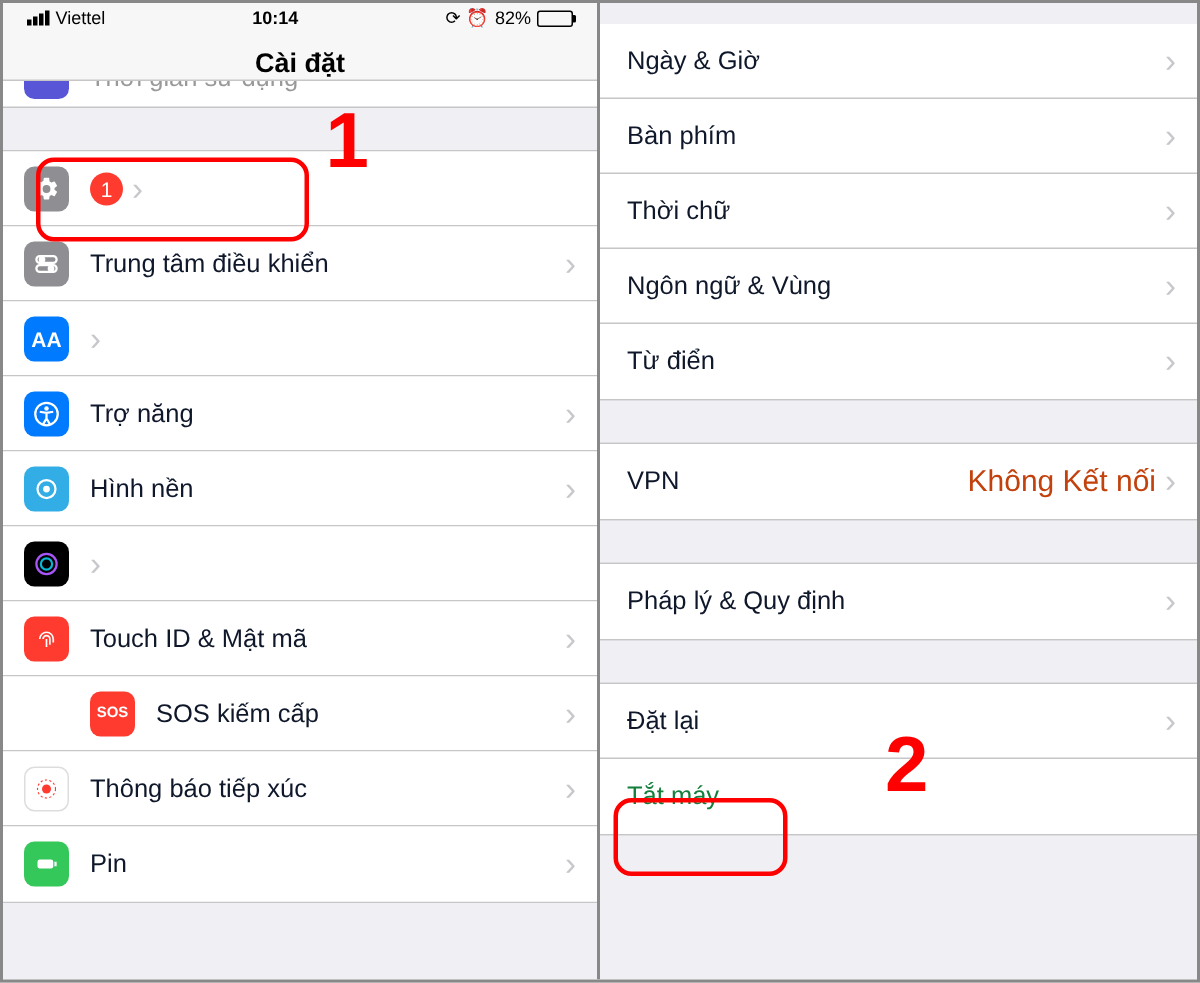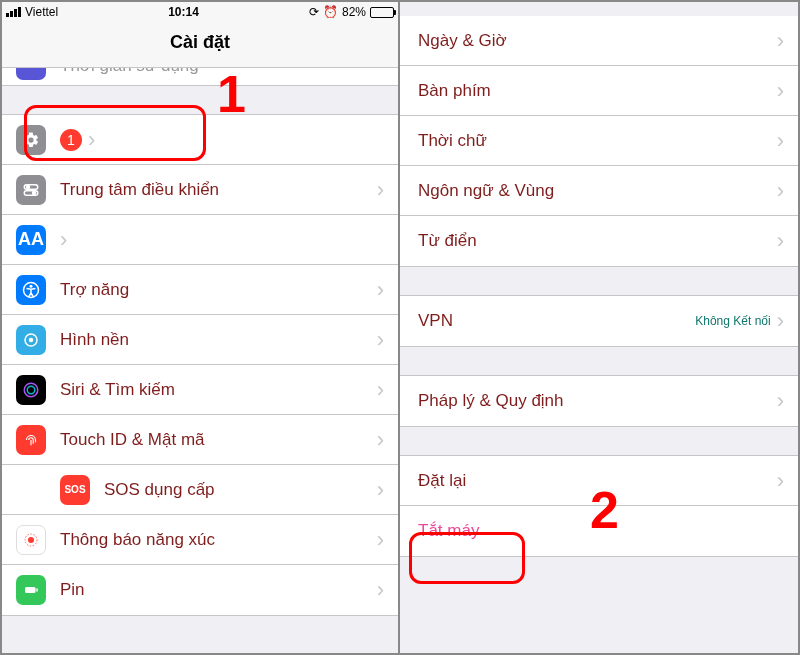--- a/index.html
+++ b/index.html
@@ -20,21 +20,21 @@
     }
     .pane-left { border-right: 2px solid #888; }
 
     
     .status-bar {
       height: 20px;
       background: #f7f7f7;
       display: flex;
       align-items: center;
       justify-content: space-between;
-      padding: 0 4px;
+      padding: 0 16px;
       font-size: 12px;
       font-weight: 500;
       color: #000;
     }
     .status-left, .status-right { display: flex; align-items: center; gap: 4px; }
     .signal-bars { display: inline-flex; align-items: flex-end; gap: 1px; }
     .bar { width: 3px; background: #000; }
     .bar.b1 { height: 4px; } .bar.b2 { height: 6px; } .bar.b3 { height: 8px; } .bar.b4 { height: 10px; }
     .battery {
       width: 24px; height: 11px; border: 1px solid #000; border-radius: 2px;
@@ -42,21 +42,21 @@
     }
     .battery::after {
       content: ''; position: absolute; right: -3px; top: 2px;
       width: 2px; height: 5px; background: #000; border-radius: 0 1px 1px 0;
     }
     .battery-fill { height: 100%; background: #ffcc00; border-radius: 1px; }
 
     .nav-header {
       background: #f7f7f7;
       text-align: center;
-      padding: 10px 0 14px;
+      padding: 10px 0 0;
       font-size: 18px;
       font-weight: 600;
       border-bottom: 0.5px solid #c6c6c8;
     }
 
     
     .group {
       background: #fff;
       border-top: 0.5px solid #c6c6c8;
       border-bottom: 0.5px solid #c6c6c8;
@@ -71,31 +71,31 @@
       border-bottom: 0.5px solid #c6c6c8;
       background: #fff;
       position: relative;
     }
     .row:last-child { border-bottom: none; }
     .row .icon-box {
       width: 30px; height: 30px; border-radius: 7px;
       display: flex; align-items: center; justify-content: center;
       margin-right: 14px; flex-shrink: 0;
     }
-    .row .label { flex: 1; font-size: 17px; color: #7f1d1d; }
-    .row .detail { font-size: 12px; color: #0f766e; margin-right: 6px; }
+    .row .label { flex: 1; font-size: 17px; color: #0f172a; }
+    .row .detail { font-size: 20px; color: #c2410c; margin-right: 6px; }
     .row .badge {
       min-width: 22px; height: 22px; border-radius: 11px;
       background: #ff3b30; color: #fff; font-size: 14px;
       display: flex; align-items: center; justify-content: center;
       margin-right: 6px; padding: 0 6px;
     }
     .chev { color: #c7c7cc; font-size: 22px; line-height: 1; }
     .row.plain { padding-left: 18px; }
-    .row.link .label { color: #ec4899; }
+    .row.link .label { color: #15803d; }
 
     
     .partial-row {
       background: #fff;
       height: 18px;
       border-bottom: 0.5px solid #c6c6c8;
       padding: 0 14px;
       display: flex;
       align-items: flex-start;
       overflow: hidden;
@@ -184,21 +184,21 @@
             <rect x="3" y="5" width="18" height="6" rx="3"></rect>
             <rect x="3" y="13" width="18" height="6" rx="3"></rect>
             <circle cx="8" cy="8" r="2" fill="#fff"></circle>
             <circle cx="16" cy="16" r="2" fill="#fff"></circle>
           </svg>
       </div>
       <div class="label">Trung tâm điều khiển</div>
       <div class="chev">›</div>
     </div>
     <div class="row">
-      <div class="icon-box ic-blue" style="color:#fff;font-weight:700;font-size:18px;">AA</div>
+      <div class="icon-box ic-blue" style="color:#fff;font-weight:700;font-size:14px;">AA</div>
       <div class="chev">›</div>
     </div>
     <div class="row">
       <div class="icon-box ic-blue">
         <svg class="glyph" viewBox="0 0 24 24">
             <circle cx="12" cy="12" r="10" fill="none" stroke="#fff" stroke-width="2"></circle>
             <circle cx="12" cy="7" r="2" fill="#fff"></circle>
             <path d="M6 10l6 1 6-1M12 11v5l-3 5M12 16l3 5" stroke="#fff" stroke-width="2" fill="none"></path>
           </svg>
       </div>
@@ -215,47 +215,46 @@
       <div class="label">Hình nền</div>
       <div class="chev">›</div>
     </div>
     <div class="row">
       <div class="icon-box ic-black">
         <svg class="glyph" viewBox="0 0 24 24">
             <circle cx="12" cy="12" r="9" fill="none" stroke="#a855f7" stroke-width="2"></circle>
             <circle cx="12" cy="12" r="5" fill="none" stroke="#06b6d4" stroke-width="2"></circle>
           </svg>
       </div>
-      <div class="label">Siri &amp; Tìm kiếm</div>
       <div class="chev">›</div>
     </div>
     <div class="row">
       <div class="icon-box ic-red">
         <svg class="glyph" viewBox="0 0 24 24" fill="none" stroke="#fff" stroke-width="1.5">
             <path d="M6 12a6 6 0 0112 0v3"></path>
             <path d="M9 12a3 3 0 016 0v5"></path>
             <path d="M12 12v7"></path>
           </svg>
       </div>
       <div class="label">Touch ID &amp; Mật mã</div>
       <div class="chev">›</div>
     </div>
     <div class="row">
       <div class="icon-box ic-sos" style="color:#fff;font-weight:700;font-size:10px;margin-left:44px;">SOS</div>
-      <div class="label">SOS dụng cấp</div>
+      <div class="label">SOS kiếm cấp</div>
       <div class="chev">›</div>
     </div>
     <div class="row">
       <div class="icon-box ic-white">
         <svg class="glyph" viewBox="0 0 24 24">
             <circle cx="12" cy="12" r="4" fill="#ff3b30"></circle>
             <circle cx="12" cy="12" r="8" fill="none" stroke="#ff3b30" stroke-width="1" stroke-dasharray="2 2"></circle>
           </svg>
       </div>
-      <div class="label">Thông báo năng xúc</div>
+      <div class="label">Thông báo tiếp xúc</div>
       <div class="chev">›</div>
     </div>
     <div class="row">
       <div class="icon-box ic-green">
         <svg class="glyph" viewBox="0 0 24 24" fill="#fff">
             <rect x="4" y="8" width="14" height="8" rx="2"></rect>
             <rect x="19" y="10" width="2" height="4"></rect>
           </svg>
       </div>
       <div class="label">Pin</div>

